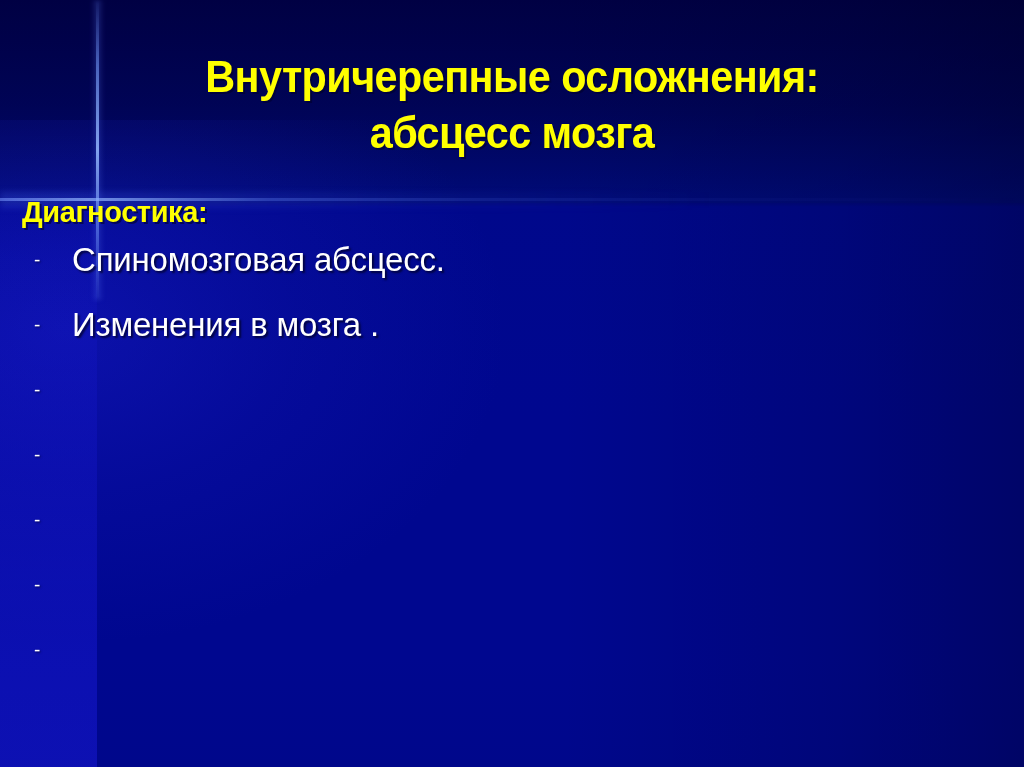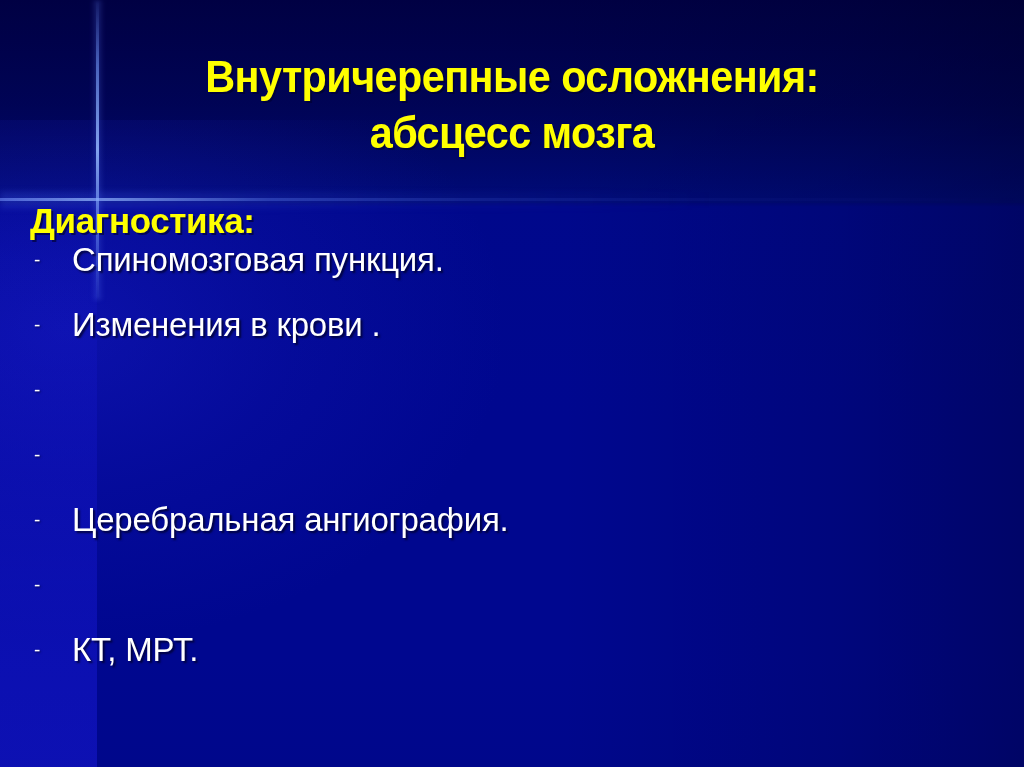--- a/index.html
+++ b/index.html
@@ -161,25 +161,25 @@
     line-height: 1.27;
     letter-spacing: -0.6px;
     transform: scaleX(0.94);
     transform-origin: 50% 0;
     text-shadow: 2px 2px 0 rgba(0,0,40,0.55);
     white-space: pre-line;
   }
 
   .section-heading {
     position: absolute;
-    left: 30px;
+    left: 22px;
     top: 174px;
     color: #ffff00;
     font-weight: bold;
-    font-size: 35px;
+    font-size: 29px;
     line-height: 1;
     letter-spacing: -0.4px;
     text-shadow: 2px 2px 0 rgba(0,0,40,0.6);
   }
 
   .bullet-list {
     position: absolute;
     left: 0;
     top: 233px;
     width: 1024px;
@@ -230,39 +230,37 @@
   <div class="content">
 
     <h1 class="slide-title">Внутричерепные осложнения:
 абсцесс мозга</h1>
 
     <h2 class="section-heading">Диагностика:</h2>
 
     <ul class="bullet-list">
       <li class="bullet-item">
         <span class="bullet-marker">-</span>
-        <span class="bullet-text">Спиномозговая пункция.</span>
-      </li>
-      <li class="bullet-item">
-        <span class="bullet-marker">-</span>
-        <span class="bullet-text">Изменения в крови .</span>
-      </li>
-      <li class="bullet-item">
-        <span class="bullet-marker">-</span>
-      </li>
-      <li class="bullet-item">
-        <span class="bullet-marker">-</span>
-      </li>
-      <li class="bullet-item">
-        <span class="bullet-marker">-</span>
-        <span class="bullet-text">Церебральная ангиография.</span>
-      </li>
-      <li class="bullet-item">
-        <span class="bullet-marker">-</span>
-      </li>
-      <li class="bullet-item">
-        <span class="bullet-marker">-</span>
-        <span class="bullet-text">КТ, МРТ.</span>
+        <span class="bullet-text">Спиномозговая абсцесс.</span>
+      </li>
+      <li class="bullet-item">
+        <span class="bullet-marker">-</span>
+        <span class="bullet-text">Изменения в мозга .</span>
+      </li>
+      <li class="bullet-item">
+        <span class="bullet-marker">-</span>
+      </li>
+      <li class="bullet-item">
+        <span class="bullet-marker">-</span>
+      </li>
+      <li class="bullet-item">
+        <span class="bullet-marker">-</span>
+      </li>
+      <li class="bullet-item">
+        <span class="bullet-marker">-</span>
+      </li>
+      <li class="bullet-item">
+        <span class="bullet-marker">-</span>
       </li>
     </ul>
 
   </div>
 </div>
 
 </body></html>

